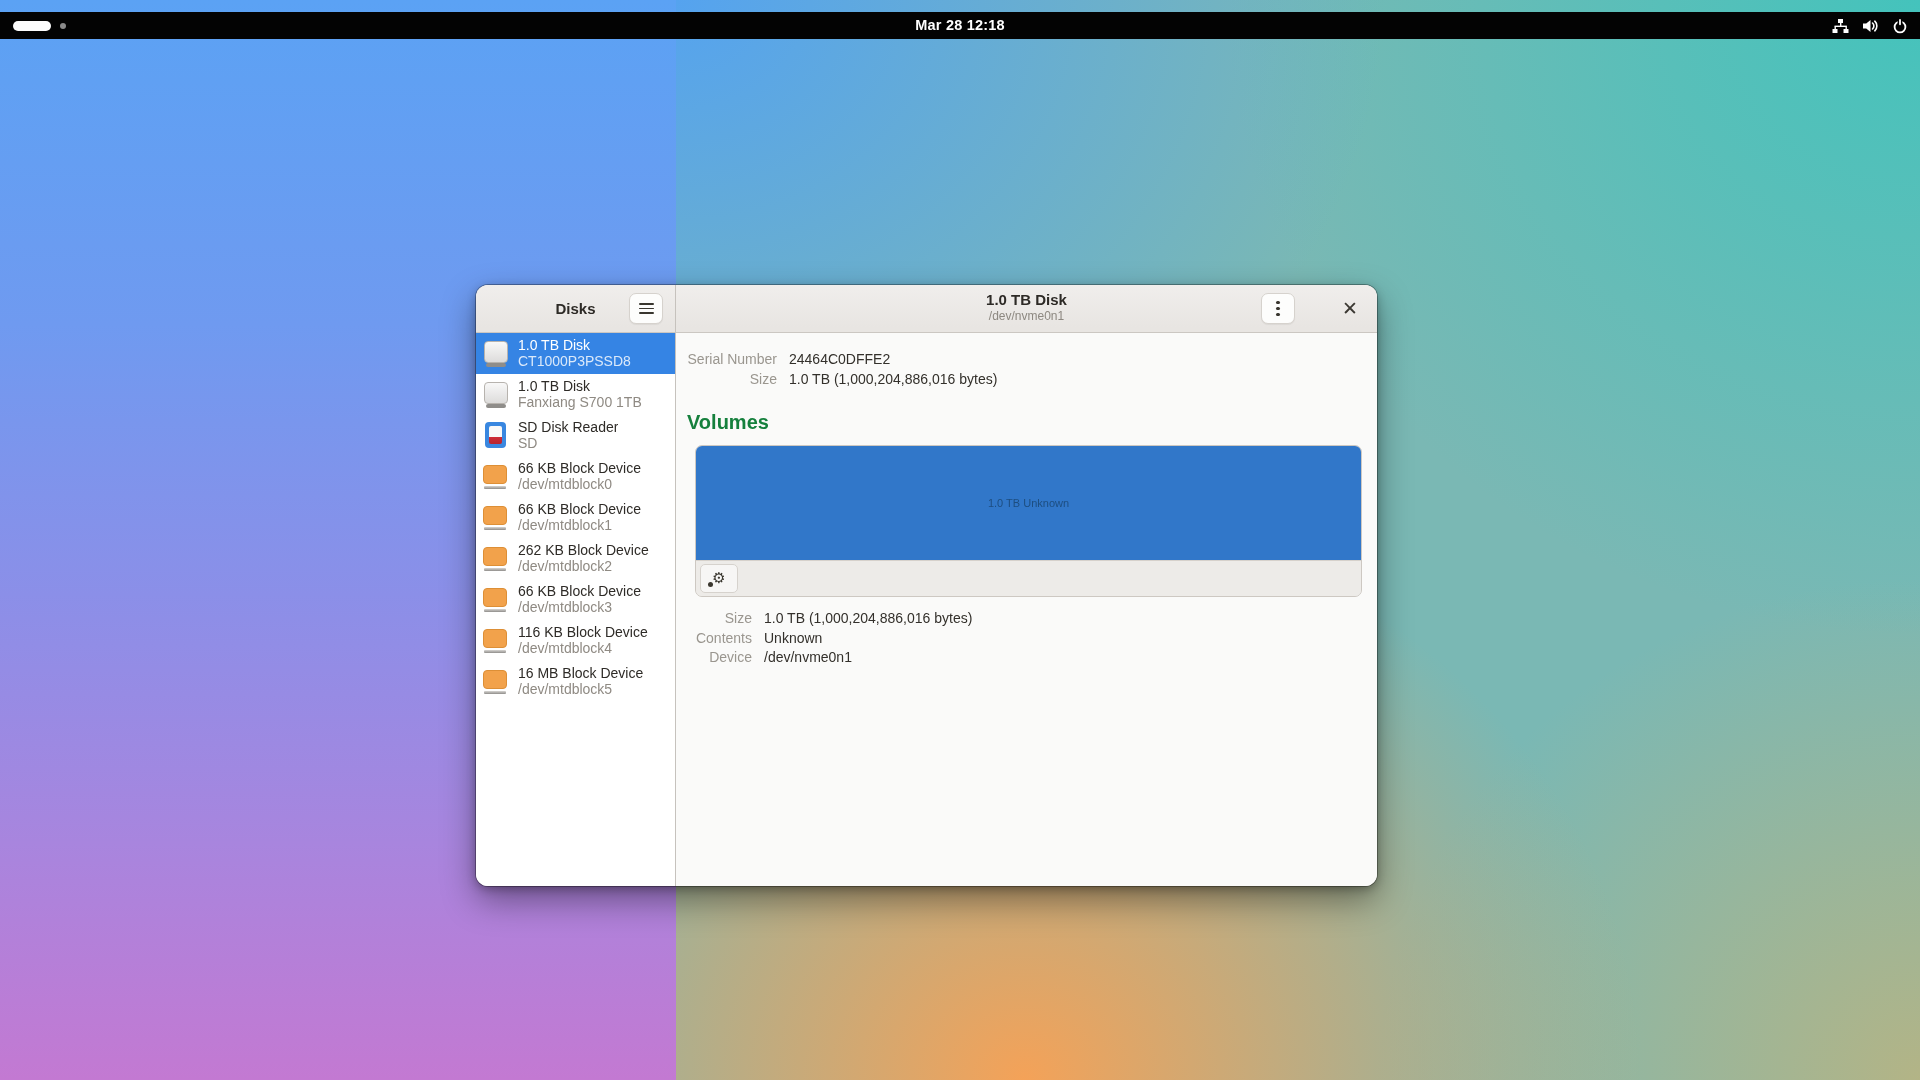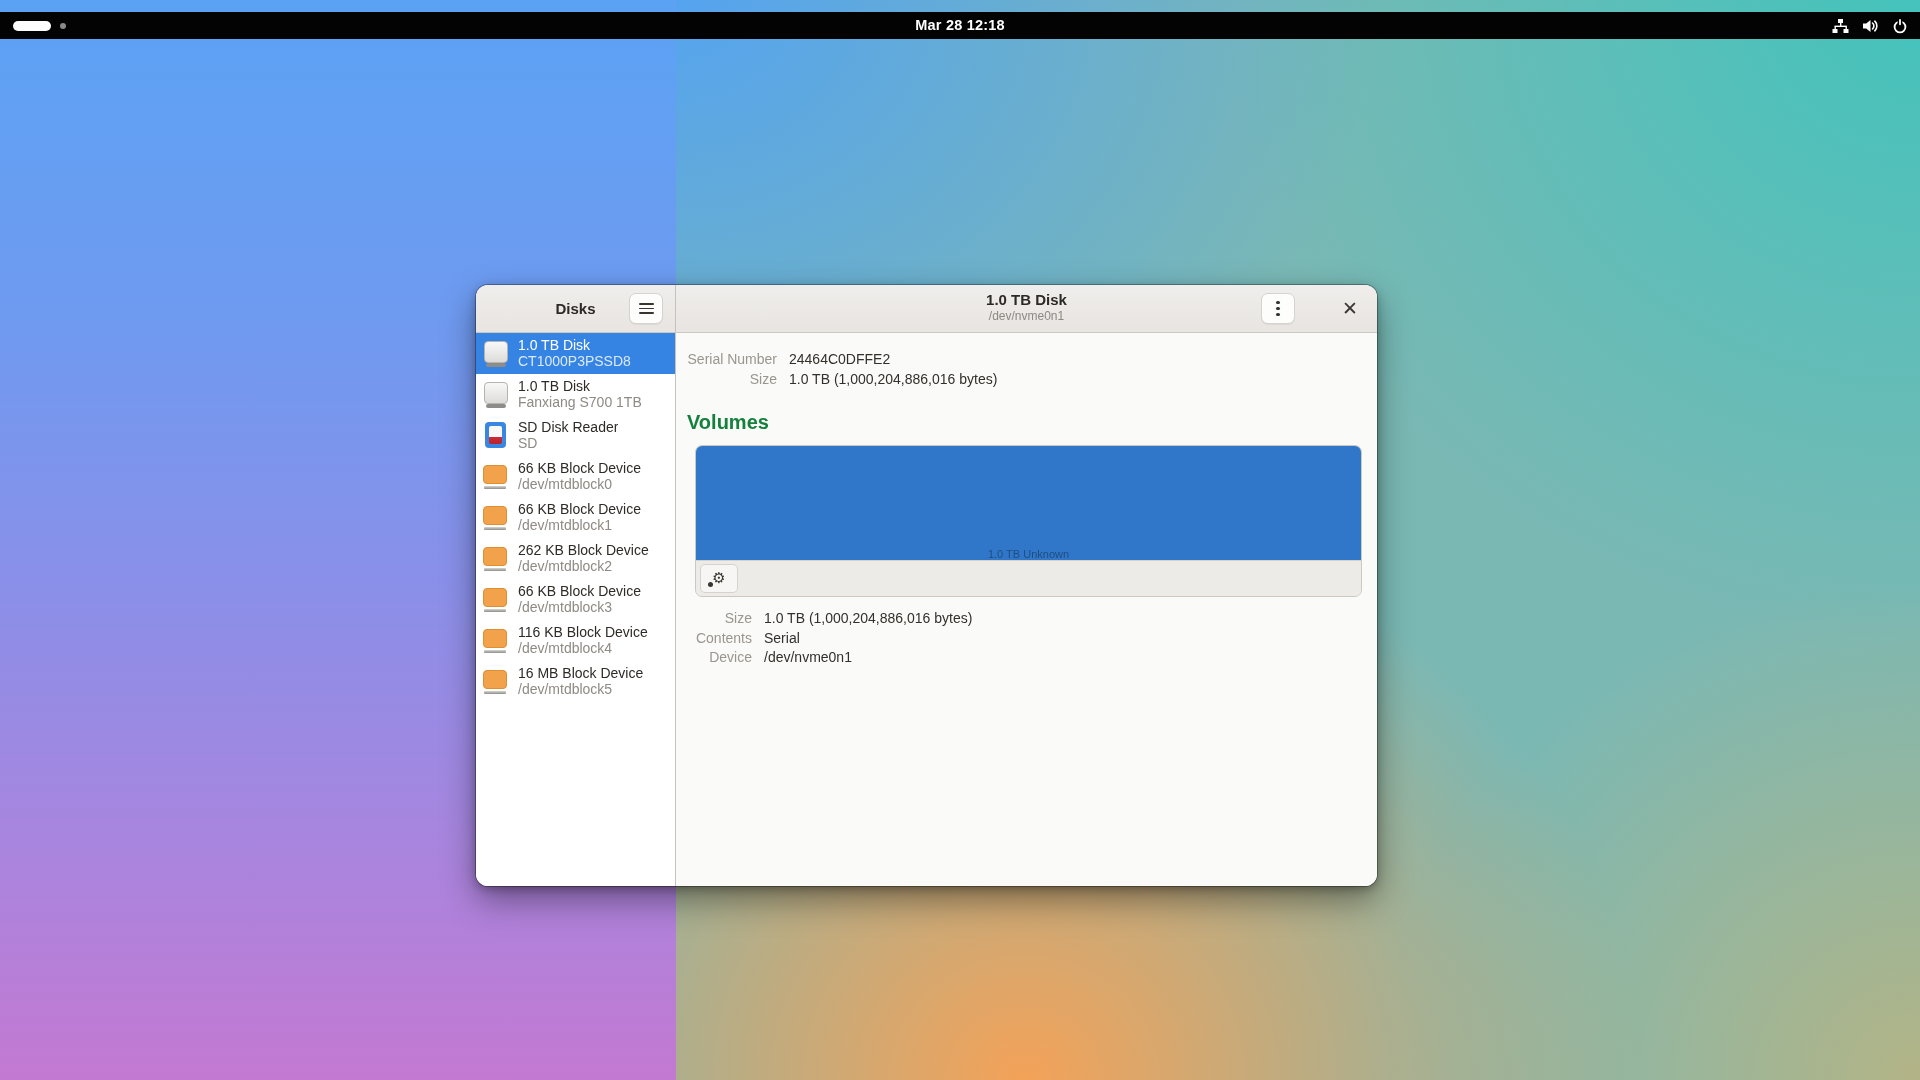--- a/index.html
+++ b/index.html
@@ -108,21 +108,21 @@
   .kv-bottom .kvl{width:57px;}
   .kvv{color:#33302b;margin-left:12px;white-space:nowrap;}
 
   .vol-heading{position:absolute;left:11px;top:78px;font-size:20px;font-weight:700;color:#15803d;}
   .vol-widget{
     position:absolute;left:19px;top:112px;width:667px;height:152px;
     border:1px solid #cdc8c2;border-radius:7px;background:#edebe8;box-sizing:border-box;overflow:hidden;
     display:flex;flex-direction:column;
   }
   .vol-seg{
-    flex:1;background:#3177c9;display:flex;align-items:flex-end;justify-content:center;cursor:pointer;
+    flex:1;background:#3177c9;display:flex;align-items:center;justify-content:center;cursor:pointer;
   }
   .vol-seg span{font-size:11px;color:#1d4e80;}
   .vol-toolbar{
     height:35px;flex:none;background:#edebe8;border-top:1px solid #d6d1cb;position:relative;
   }
   .gear-btn{
     position:absolute;left:4px;top:3px;width:38px;height:29px;border-radius:5px;
     background:#f7f6f5;border:1px solid #d6d2cd;display:flex;align-items:center;justify-content:center;
     cursor:pointer;box-sizing:border-box;
   }
@@ -301,21 +301,21 @@
         </div>
       </div>
 
       <div class="kv kv-bottom">
         <div class="kvrow">
           <span class="kvl">Size</span>
           <span class="kvv">1.0 TB (1,000,204,886,016 bytes)</span>
         </div>
         <div class="kvrow">
           <span class="kvl">Contents</span>
-          <span class="kvv">Serial</span>
+          <span class="kvv">Unknown</span>
         </div>
         <div class="kvrow">
           <span class="kvl">Device</span>
           <span class="kvv">/dev/nvme0n1</span>
         </div>
       </div>
 
     </div>
   </div>
 </div>

